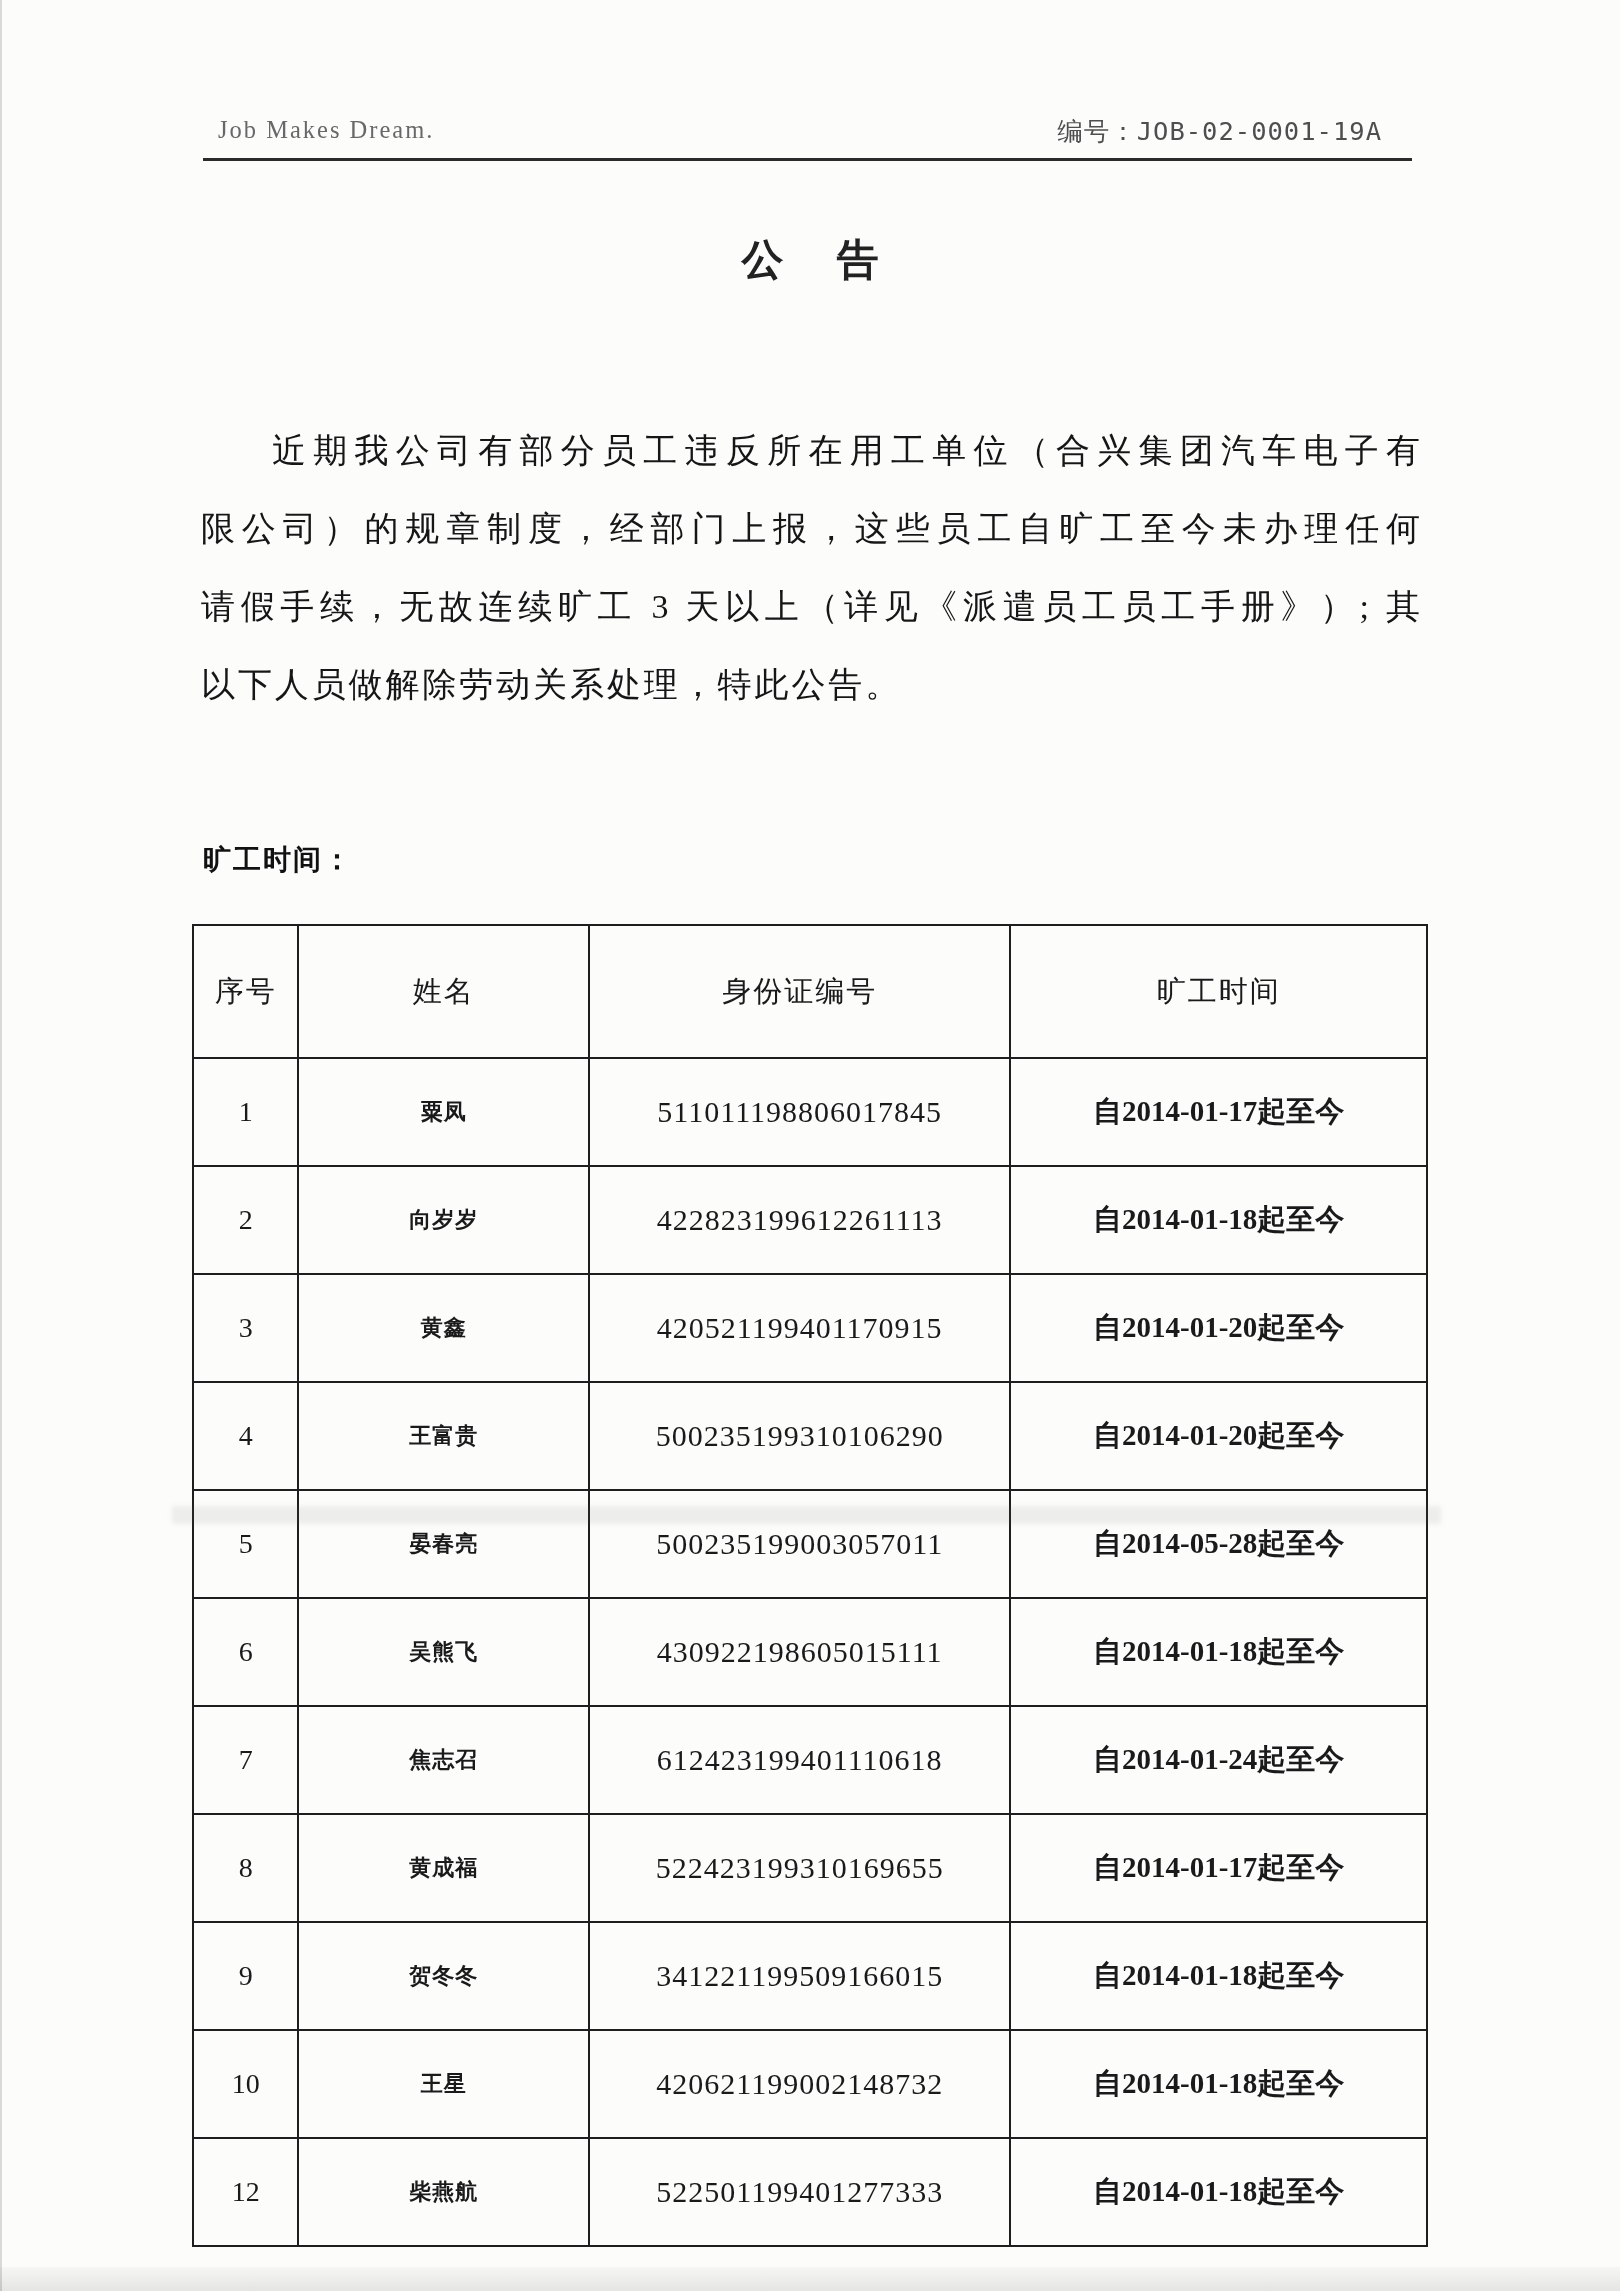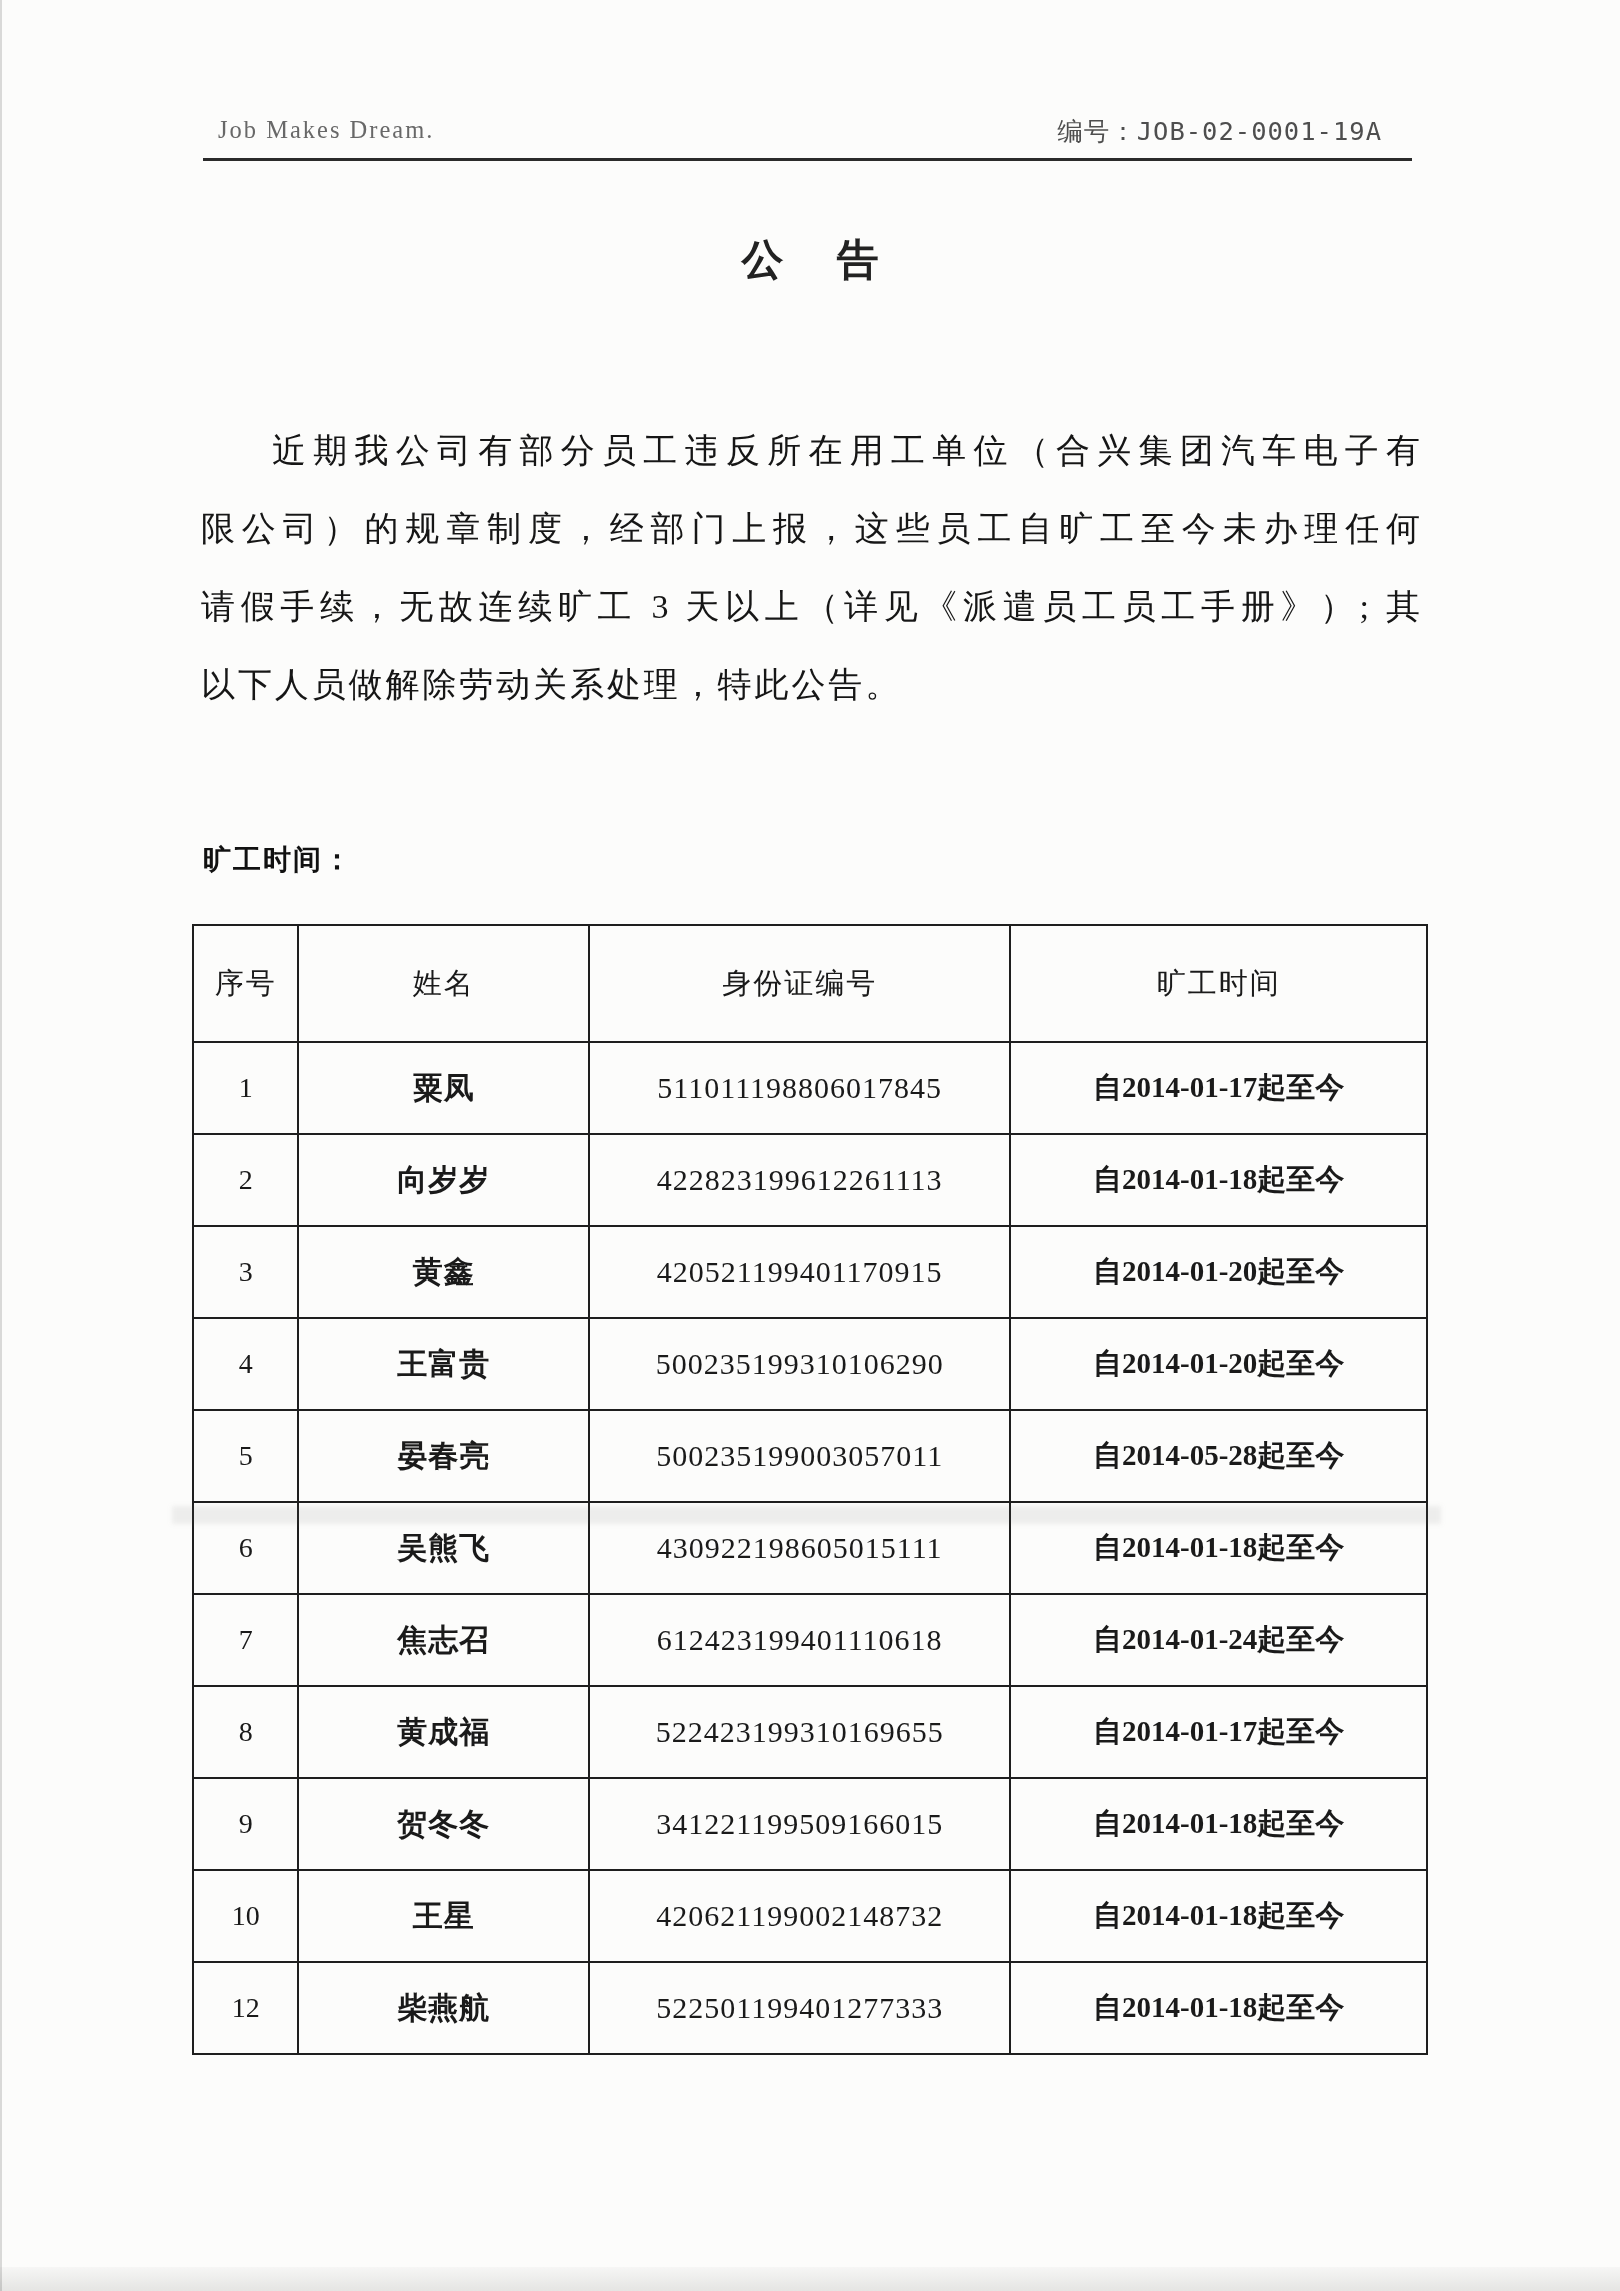--- a/index.html
+++ b/index.html
@@ -79,28 +79,28 @@
     width: 1234px;
   }
   .roster col.c0 { width: 105px; }
   .roster col.c1 { width: 291px; }
   .roster col.c2 { width: 421px; }
   .roster col.c3 { width: 417px; }
   .roster th, .roster td {
     border-left: 2px solid #1e1e1e;
     border-top: 2.9px solid #1e1e1e;
     text-align: center; vertical-align: middle;
-    padding: 4px;
+    padding: 12px;
     overflow: hidden;
   }
   .roster { border: 2.9px solid #1e1e1e; }
   .roster th { height: 107px; font-size: 29px; font-weight: 400; letter-spacing: 2px; }
   .roster td { height: 82px; }
   .roster td.col-idx  { font-size: 28px; font-weight: 400; }
-  .roster td.col-name { font-size: 30px; font-weight: 700; letter-spacing: 1px; margin-left: 19px; }
+  .roster td.col-name { font-size: 22px; font-weight: 700; letter-spacing: 1px; margin-left: 19px; }
   .roster td.col-id   { font-size: 30px; font-weight: 400; letter-spacing: 1px; }
   .roster td.col-date { font-size: 29px; font-weight: 700; }
 </style>
 </head>
 <body>
 
 <div class="page">
 
   <div class="hdr-slogan">Job Makes Dream.</div>
   <div class="hdr-docnum">编号：JOB-02-0001-19A</div>

